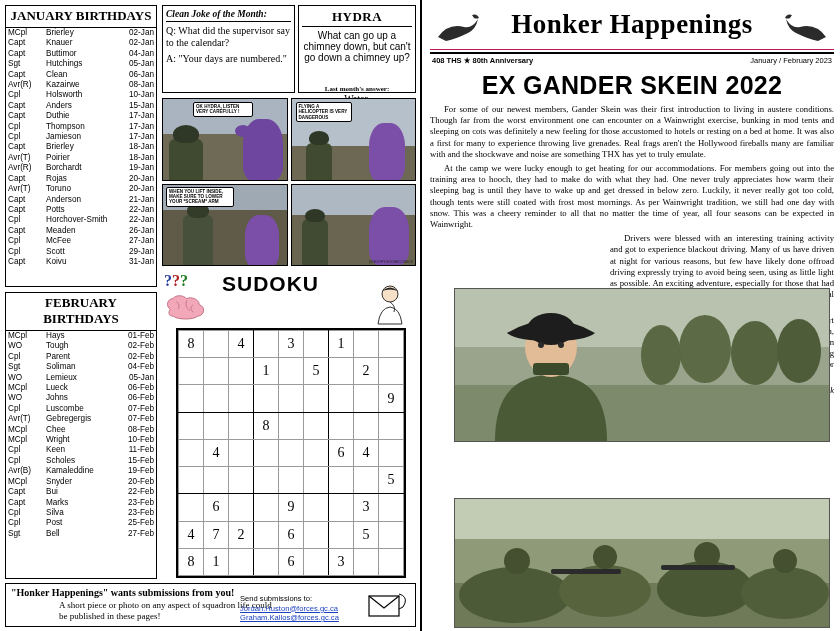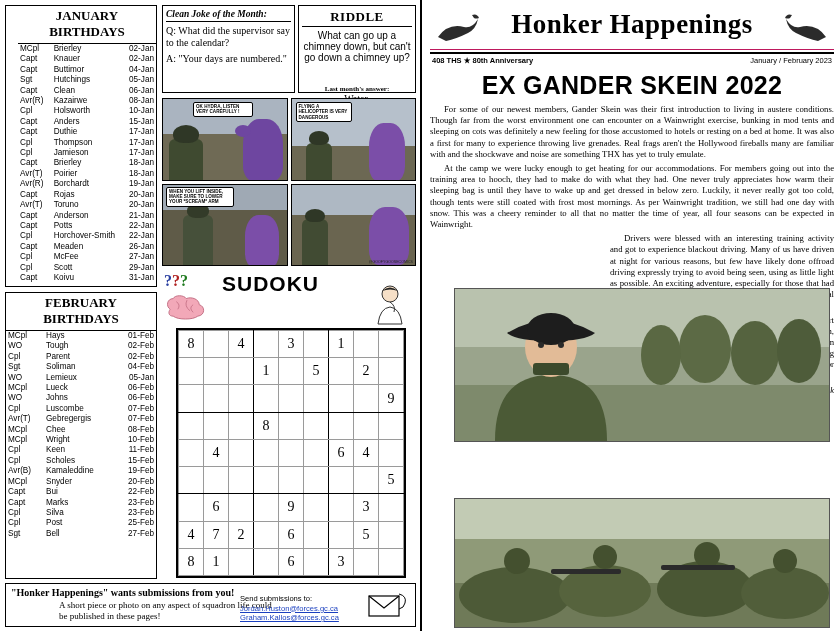--- a/index.html
+++ b/index.html
@@ -16,21 +16,21 @@
 
   .box{border:1.5px solid #000;background:#fff;box-sizing:border-box;}
 
   .bx-title{
     text-align:center;font-weight:bold;font-family:"Liberation Serif",serif;
     font-size:13px;padding:2px 0 3px 0;border-bottom:1px solid #000;
   }
 
   
   .bday{position:absolute;}
-  #jan-birthdays{left:5px;top:5px;width:152px;height:282px;padding-left:12px;}
+  #jan-birthdays{left:5px;top:5px;width:152px;height:282px;}
   #feb-birthdays{left:5px;top:292px;width:152px;height:287px;}
   .bday table{width:100%;border-collapse:collapse;font-size:8.2px;font-family:"Liberation Sans",sans-serif;}
   .bday td{padding:0 2px;line-height:10.4px;white-space:nowrap;}
   .bd-rank{width:34px;}
   .bd-name{}
   .bd-date{text-align:right;width:42px;}
 
   
   #joke{position:absolute;left:162px;top:5px;width:133px;height:88px;padding:3px;}
   #joke .hdr{font-size:9.5px;font-weight:bold;font-style:italic;font-family:"Liberation Serif",serif;border-bottom:1px solid #000;padding-bottom:2px;margin-bottom:3px;}
@@ -354,21 +354,21 @@
 
     <div class="box" id="joke">
       <div class="hdr">Clean Joke of the Month:</div>
       <div class="body">
         <div class="q">Q: What did the supervisor say to the calendar?</div>
         <div class="a">A: "Your days are numbered."</div>
       </div>
     </div>
 
     <div class="box" id="riddle">
-      <div class="hdr">RIDDLE</div>
+      <div class="hdr">HYDRA</div>
       <div class="body">What can go up a chimney down, but can't go down a chimney up?</div>
       <div class="lastlbl">Last month's answer:</div>
       <div class="lastans">Water.</div>
     </div>
 
     <div id="comic">
       <div class="comic-grid">
 
         <div class="cpanel">
           <div class="sky" style="height:46%;background:#aab4c0;"></div>

